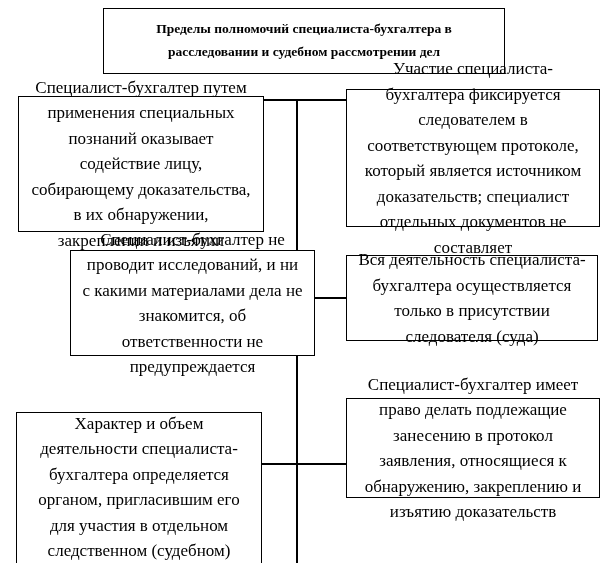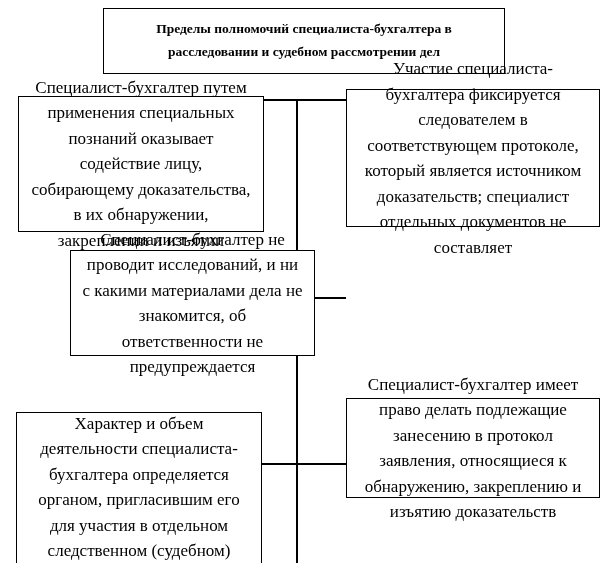--- a/index.html
+++ b/index.html
@@ -70,17 +70,18 @@
   <div class="line h-r2"></div>
   <div class="line h-l3"></div>
   <div class="line h-r3"></div>
 
   <div class="node title-box">Пределы полномочий специалиста-бухгалтера в расследовании и судебном рассмотрении дел</div>
 
   <div class="node box-l1">Специалист-бухгалтер путем применения специальных познаний оказывает содействие лицу, собирающему доказательства, в их обнаружении, закреплении и изъятии</div>
   <div class="node box-r1">Участие специалиста-бухгалтера фиксируется следователем в соответствующем протоколе, который является источником  доказательств; специалист  отдельных документов не составляет</div>
 
   <div class="node box-l2">Специалист-бухгалтер не проводит исследований, и ни с какими материалами дела не знакомится, об ответственности не предупреждается</div>
+  <div class="node box-r2">Вся деятельность специалиста-бухгалтера осуществляется только в присутствии следователя (суда)</div>
 
   <div class="node box-l3">Характер и объем деятельности специалиста-бухгалтера определяется органом, пригласившим  его для участия  в отдельном  следственном (судебном)  действии</div>
   <div class="node box-r3">Специалист-бухгалтер имеет право делать подлежащие занесению в протокол заявления, относящиеся к обнаружению, закреплению и изъятию доказательств</div>
 
 </div>
 
 </body></html>

